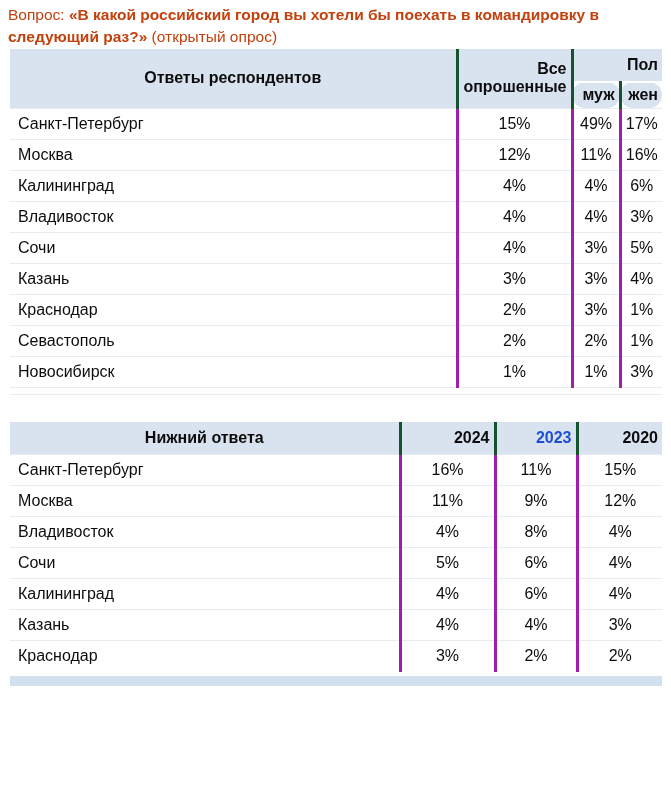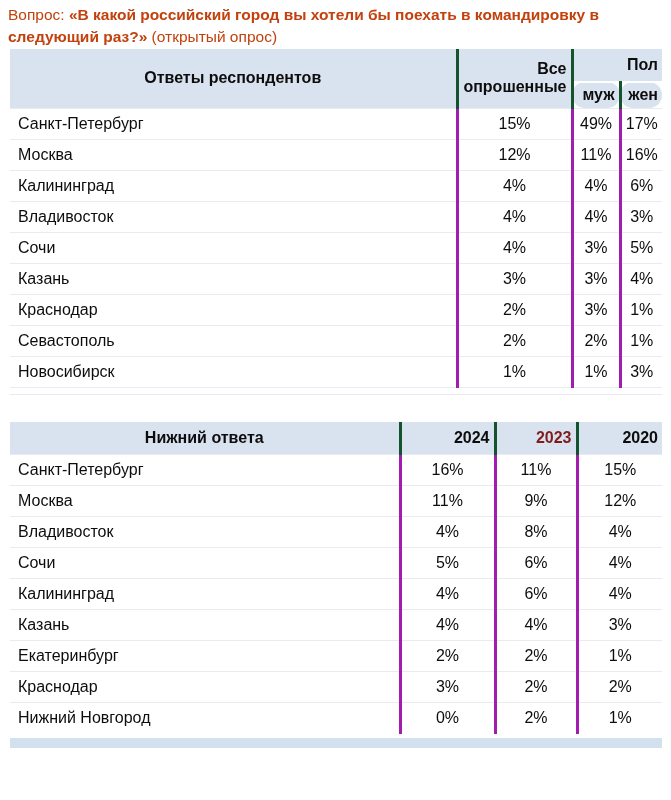--- a/index.html
+++ b/index.html
@@ -33,21 +33,21 @@
     font-size: 16px;
     color: #0d0d0d;
     padding: 0 4px;
   }
   .t1 thead tr.h1 th { height: 33px; }
   .t1 thead tr.h2 th { height: 26px; border-top: 2px solid #ffffff; border-radius: 13px; }
   .t2 thead th { height: 33px; }
   th.gapL { border-left: 3px solid #14532d; text-align: right; }
 
   .year-link {
-    color: #7f1d1d;
+    color: #1d4ed8;
     text-underline-offset: 3px;
     cursor: pointer;
   }
 
   
   td {
     height: 31px;
     border-top: 1px solid #e8ecf2;
     vertical-align: middle;
     color: #0d0d0d;
@@ -198,33 +198,21 @@
         <td class="val">6%</td>
         <td class="val">4%</td>
       </tr>
       <tr>
         <td class="city">Казань</td>
         <td class="val">4%</td>
         <td class="val">4%</td>
         <td class="val">3%</td>
       </tr>
       <tr>
-        <td class="city">Екатеринбург</td>
-        <td class="val">2%</td>
-        <td class="val">2%</td>
-        <td class="val">1%</td>
-      </tr>
-      <tr>
         <td class="city">Краснодар</td>
         <td class="val">3%</td>
         <td class="val">2%</td>
         <td class="val">2%</td>
-      </tr>
-      <tr>
-        <td class="city">Нижний Новгород</td>
-        <td class="val">0%</td>
-        <td class="val">2%</td>
-        <td class="val">1%</td>
       </tr>
     </tbody>
 </table>
 
 <div class="next-table-strip"></div>
 
 </body></html>

